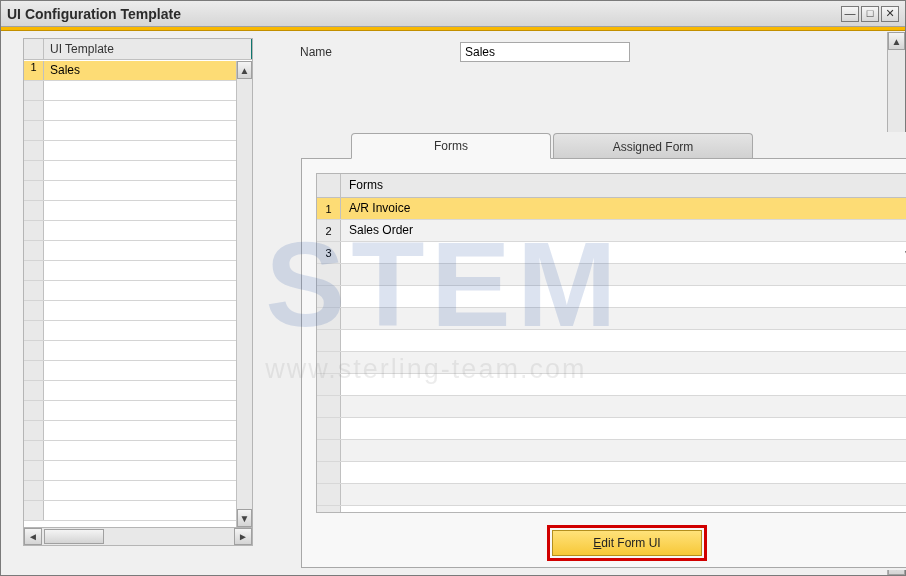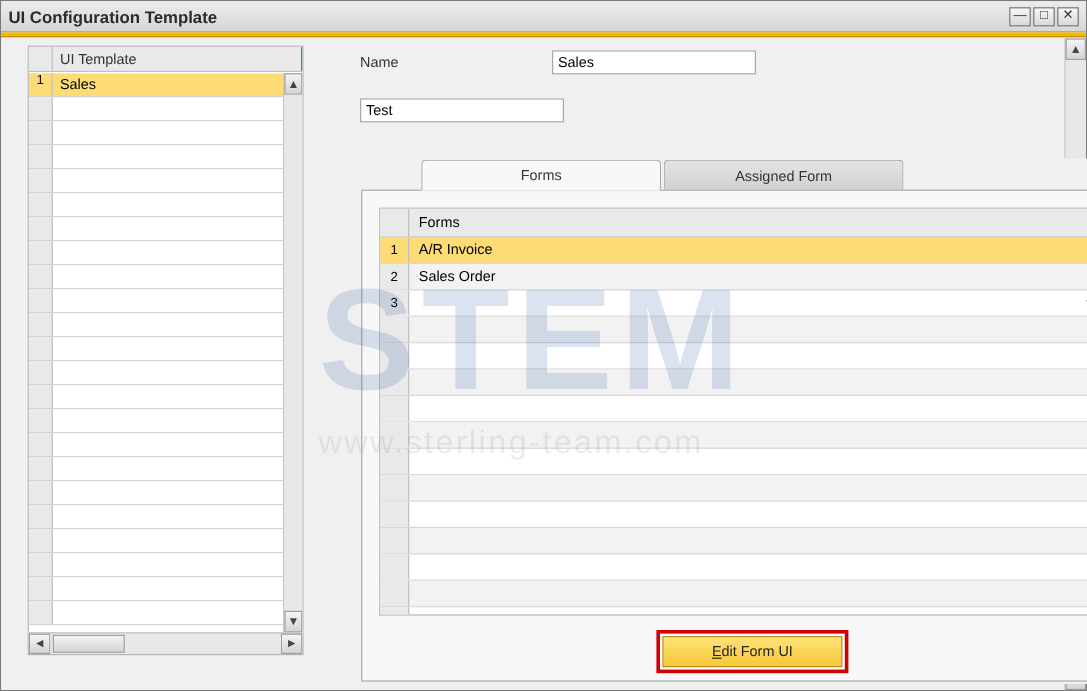--- a/index.html
+++ b/index.html
@@ -428,21 +428,20 @@
           <div class="hbtn">►</div>
         </div>
       </div>
 
       <div class="formarea">
         <div class="field-row">
           <div class="field-label">Name</div>
           <input class="field-input" value="Sales" style="">
         </div>
         <div class="field-row">
-          <input class="field-input" value="Test" style="">
         </div>
       </div>
 
       <div class="tabpanel">
         <div class="tabs">
           <div class="tab active">
             <span>Forms</span>
           </div>
           <div class="tab">
             <span>Assigned Form</span>

